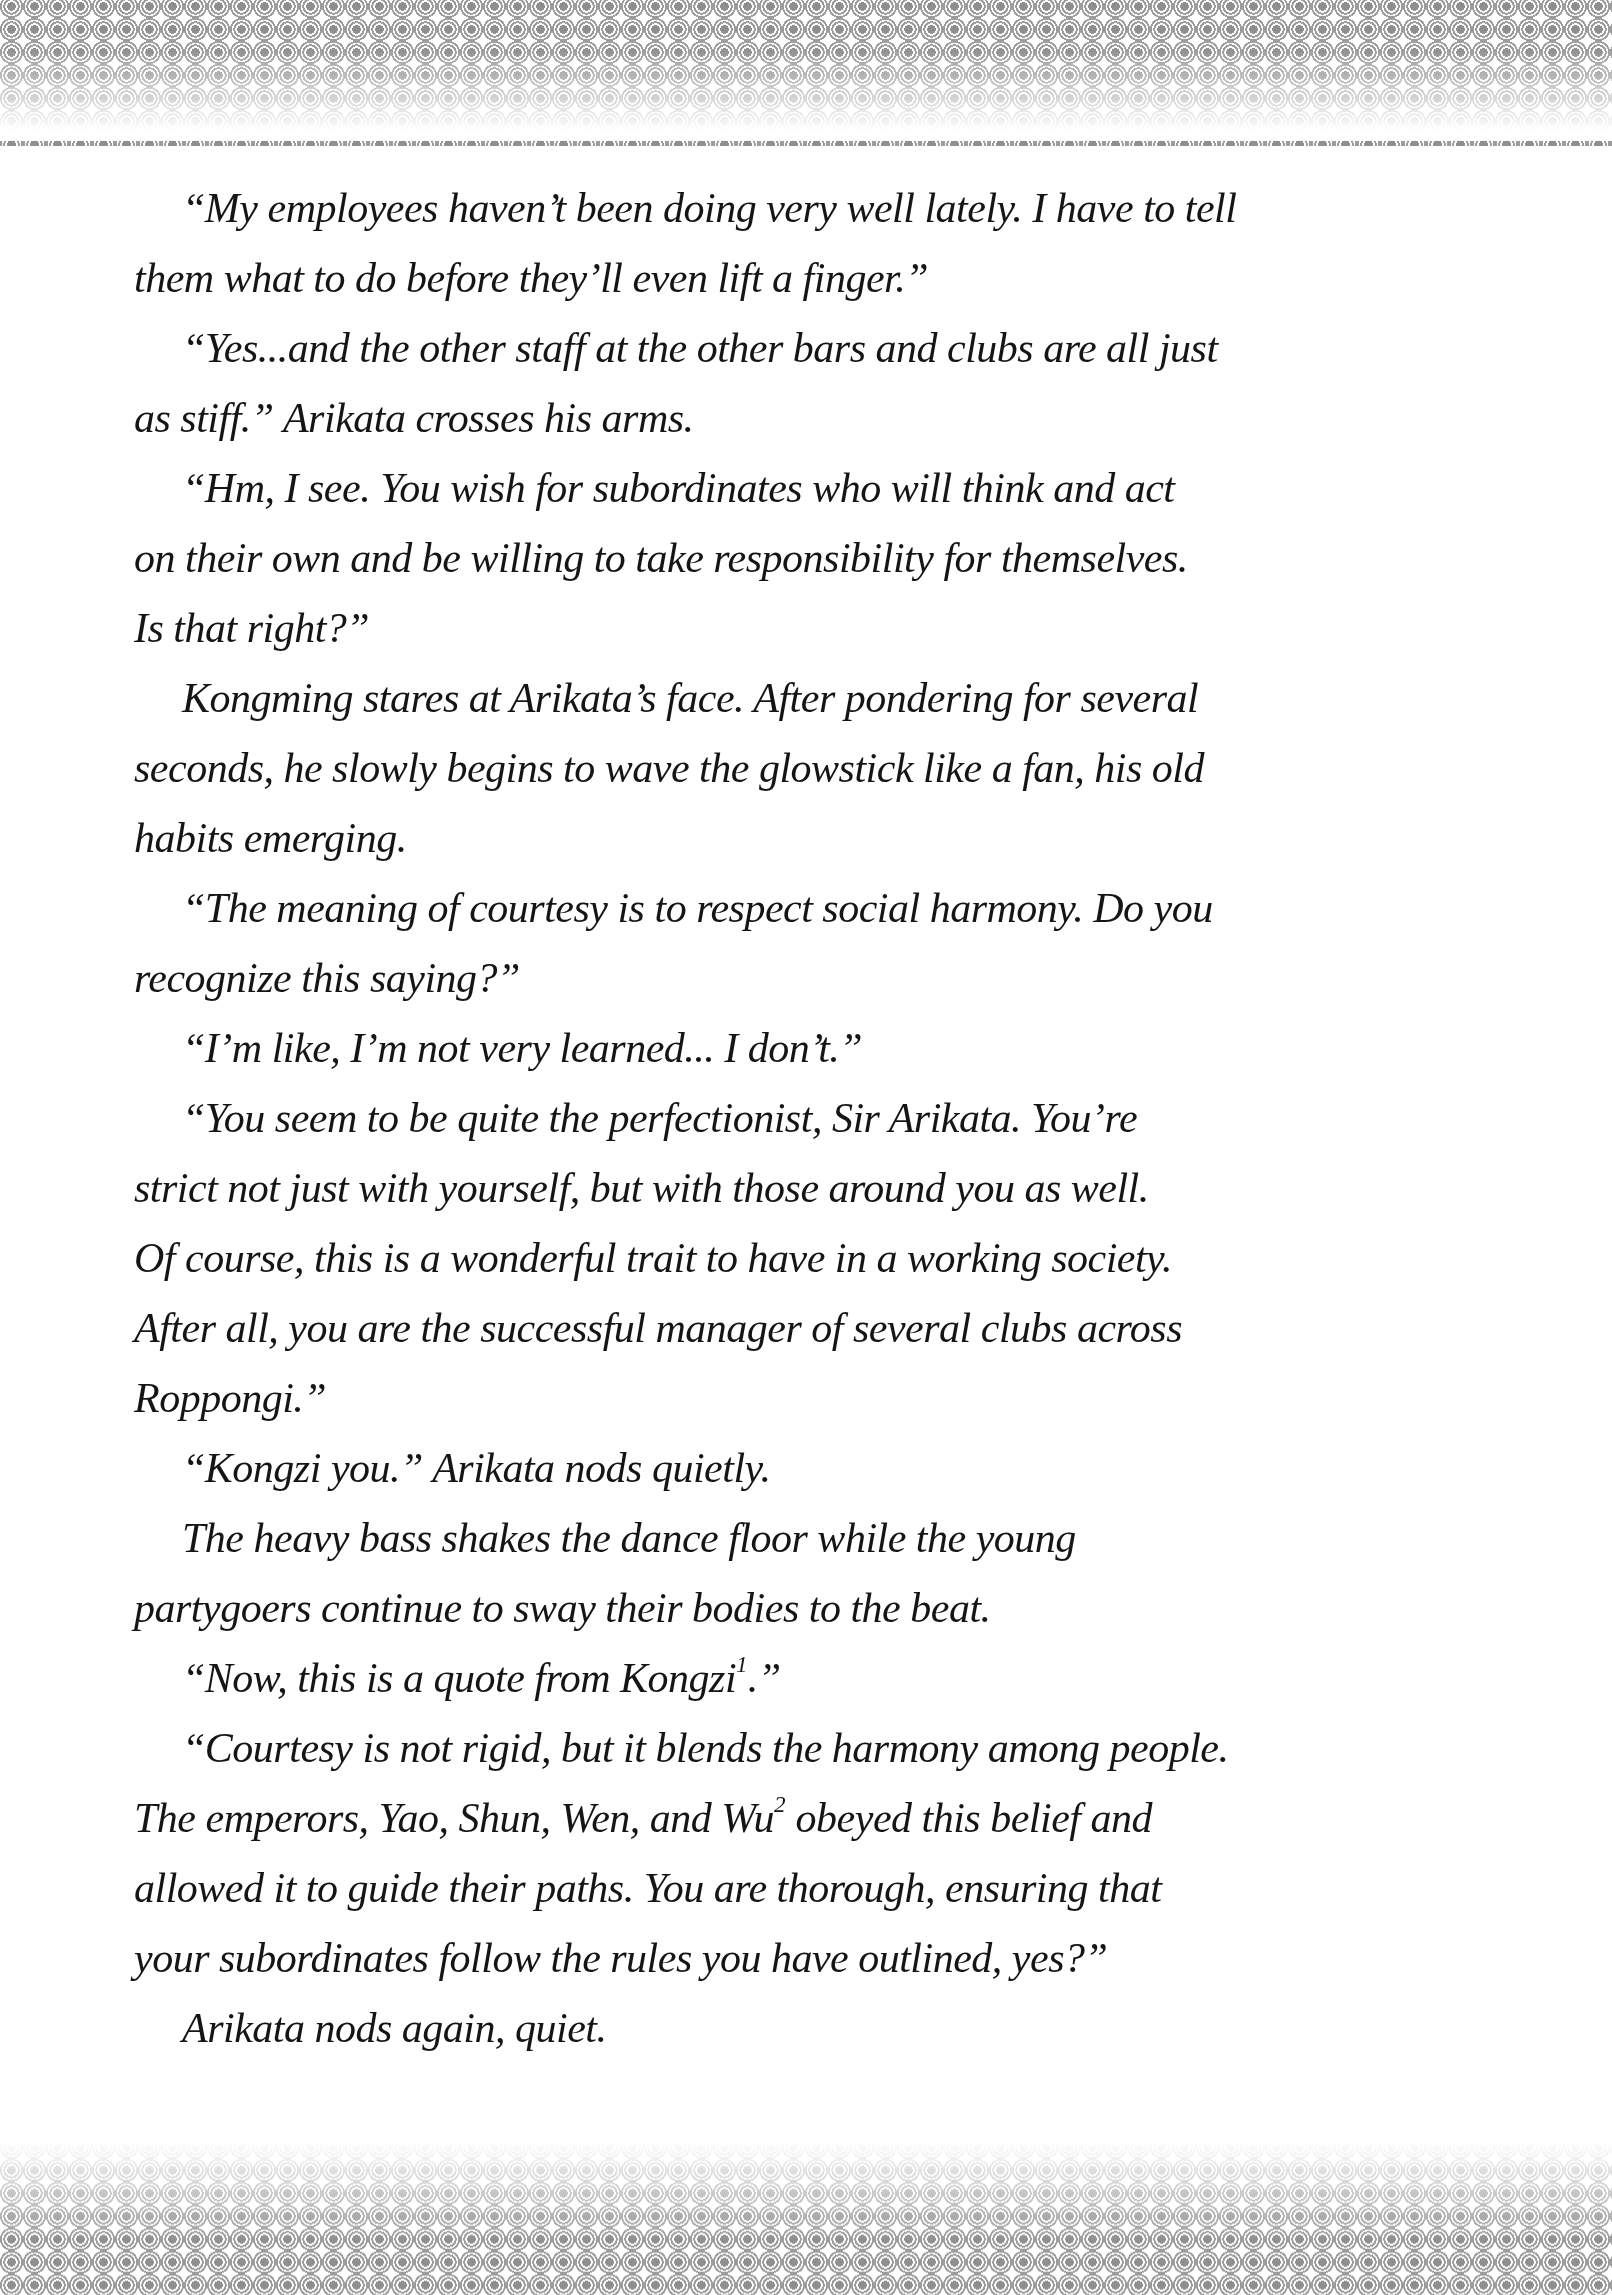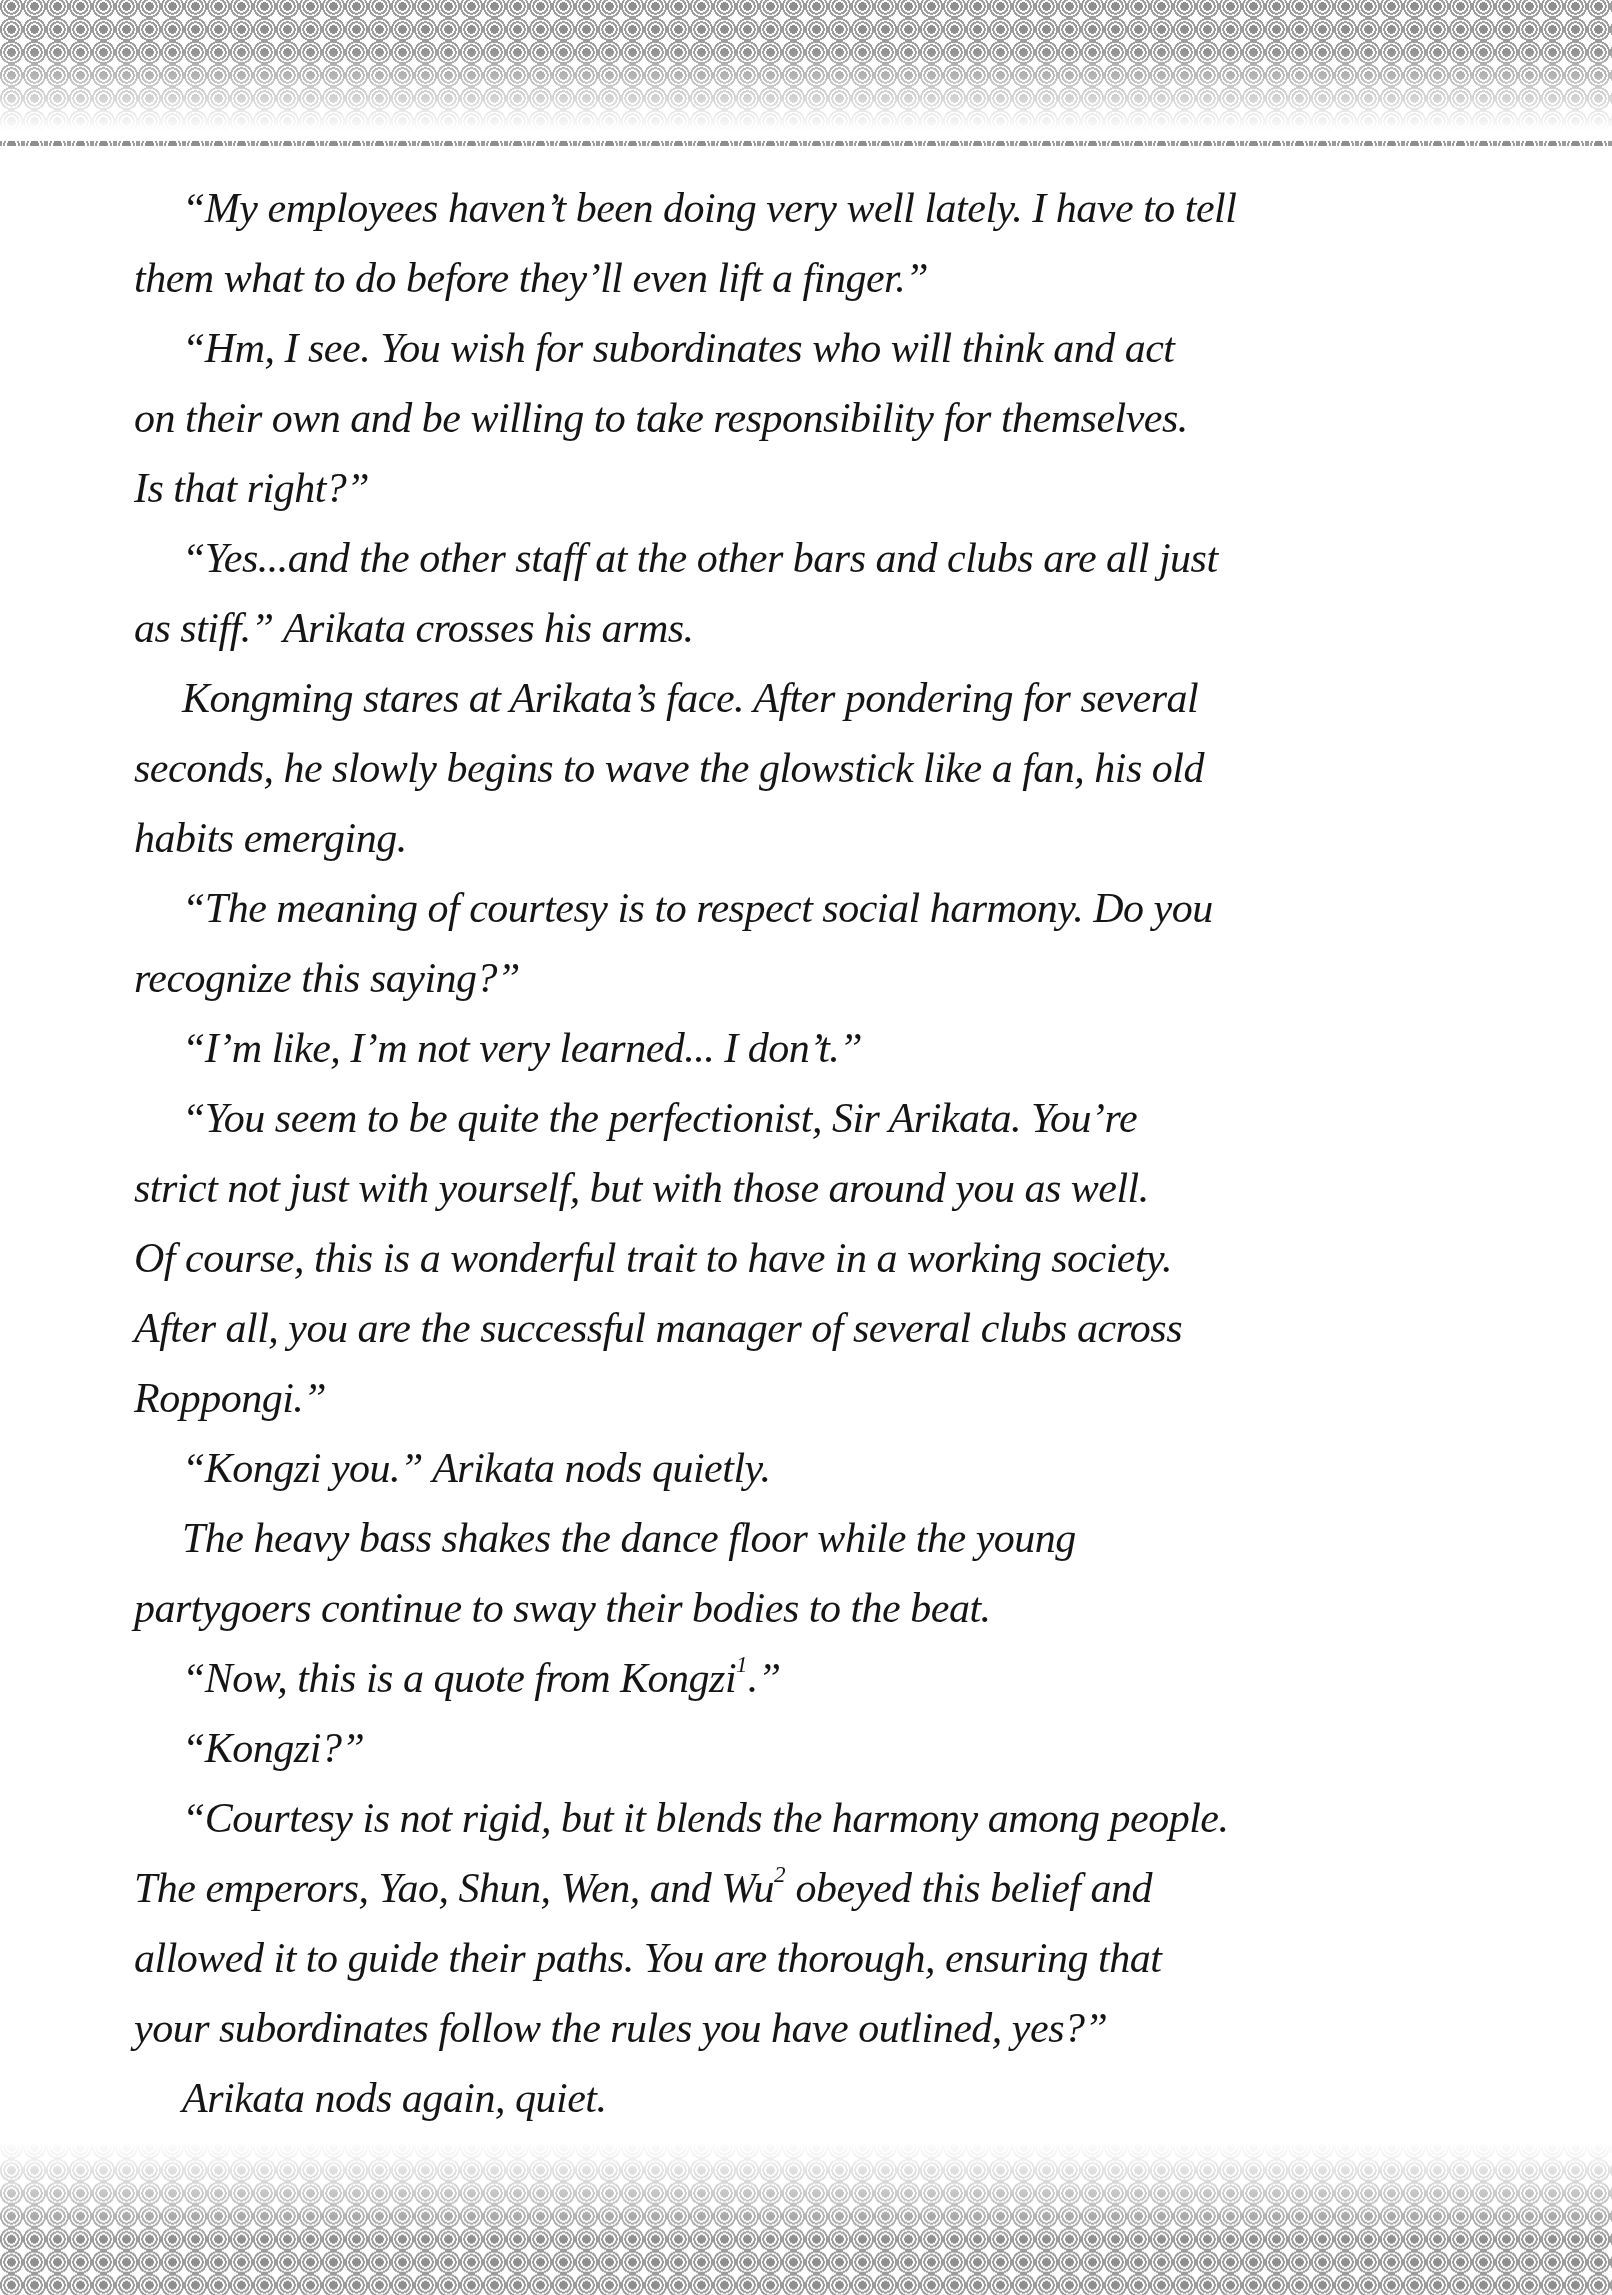--- a/index.html
+++ b/index.html
@@ -93,27 +93,27 @@
 <body>
 
 <div class="page">
   <div class="pattern-band top"></div>
   <main class="text-block">
       <p class="para">
         <span class="text-line first">“My employees haven’t been doing very well lately. I have to tell</span>
         <span class="text-line">them what to do before they’ll even lift a finger.”</span>
       </p>
       <p class="para">
+        <span class="text-line first">“Yes...and the other staff at the other bars and clubs are all just</span>
+        <span class="text-line">as stiff.” Arikata crosses his arms.</span>
+      </p>
+      <p class="para">
         <span class="text-line first">“Hm, I see. You wish for subordinates who will think and act</span>
         <span class="text-line">on their own and be willing to take responsibility for themselves.</span>
         <span class="text-line">Is that right?”</span>
-      </p>
-      <p class="para">
-        <span class="text-line first">“Yes...and the other staff at the other bars and clubs are all just</span>
-        <span class="text-line">as stiff.” Arikata crosses his arms.</span>
       </p>
       <p class="para">
         <span class="text-line first">Kongming stares at Arikata’s face. After pondering for several</span>
         <span class="text-line">seconds, he slowly begins to wave the glowstick like a fan, his old</span>
         <span class="text-line">habits emerging.</span>
       </p>
       <p class="para">
         <span class="text-line first">“The meaning of courtesy is to respect social harmony. Do you</span>
         <span class="text-line">recognize this saying?”</span>
       </p>
@@ -131,23 +131,20 @@
         <span class="text-line first">“Kongzi you.” Arikata nods quietly.</span>
       </p>
       <p class="para">
         <span class="text-line first">The heavy bass shakes the dance floor while the young</span>
         <span class="text-line">partygoers continue to sway their bodies to the beat.</span>
       </p>
       <p class="para">
         <span class="text-line first">“Now, this is a quote from Kongzi<sup>1</sup>.”</span>
       </p>
       <p class="para">
-        <span class="text-line first">“Kongzi?”</span>
-      </p>
-      <p class="para">
         <span class="text-line first">“Courtesy is not rigid, but it blends the harmony among people.</span>
         <span class="text-line">The emperors, Yao, Shun, Wen, and Wu<sup>2</sup> obeyed this belief and</span>
         <span class="text-line">allowed it to guide their paths. You are thorough, ensuring that</span>
         <span class="text-line">your subordinates follow the rules you have outlined, yes?”</span>
       </p>
       <p class="para">
         <span class="text-line first">Arikata nods again, quiet.</span>
       </p>
     </main>
   <div class="pattern-band bottom"></div>

